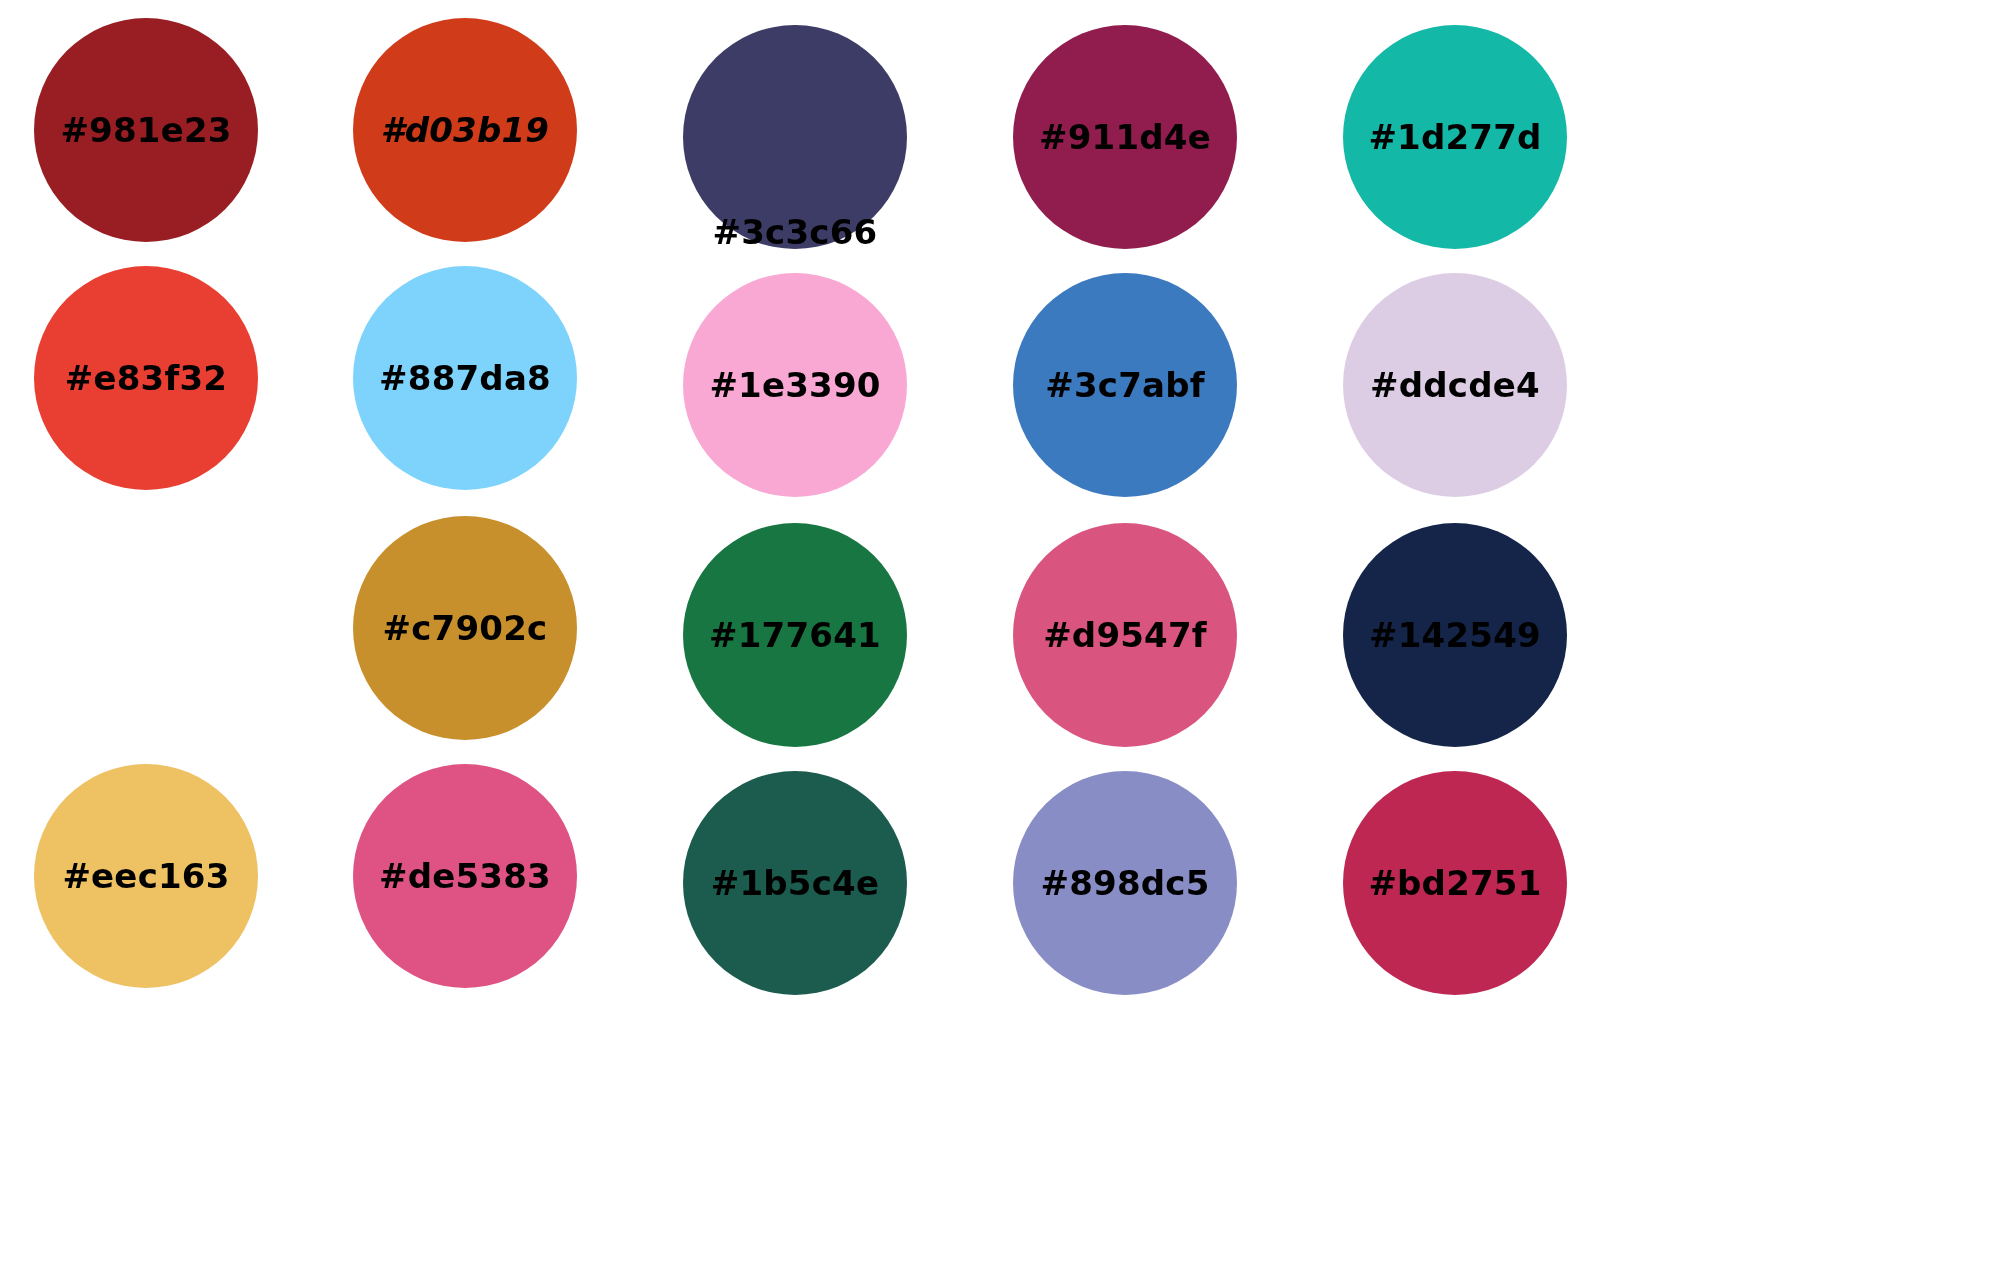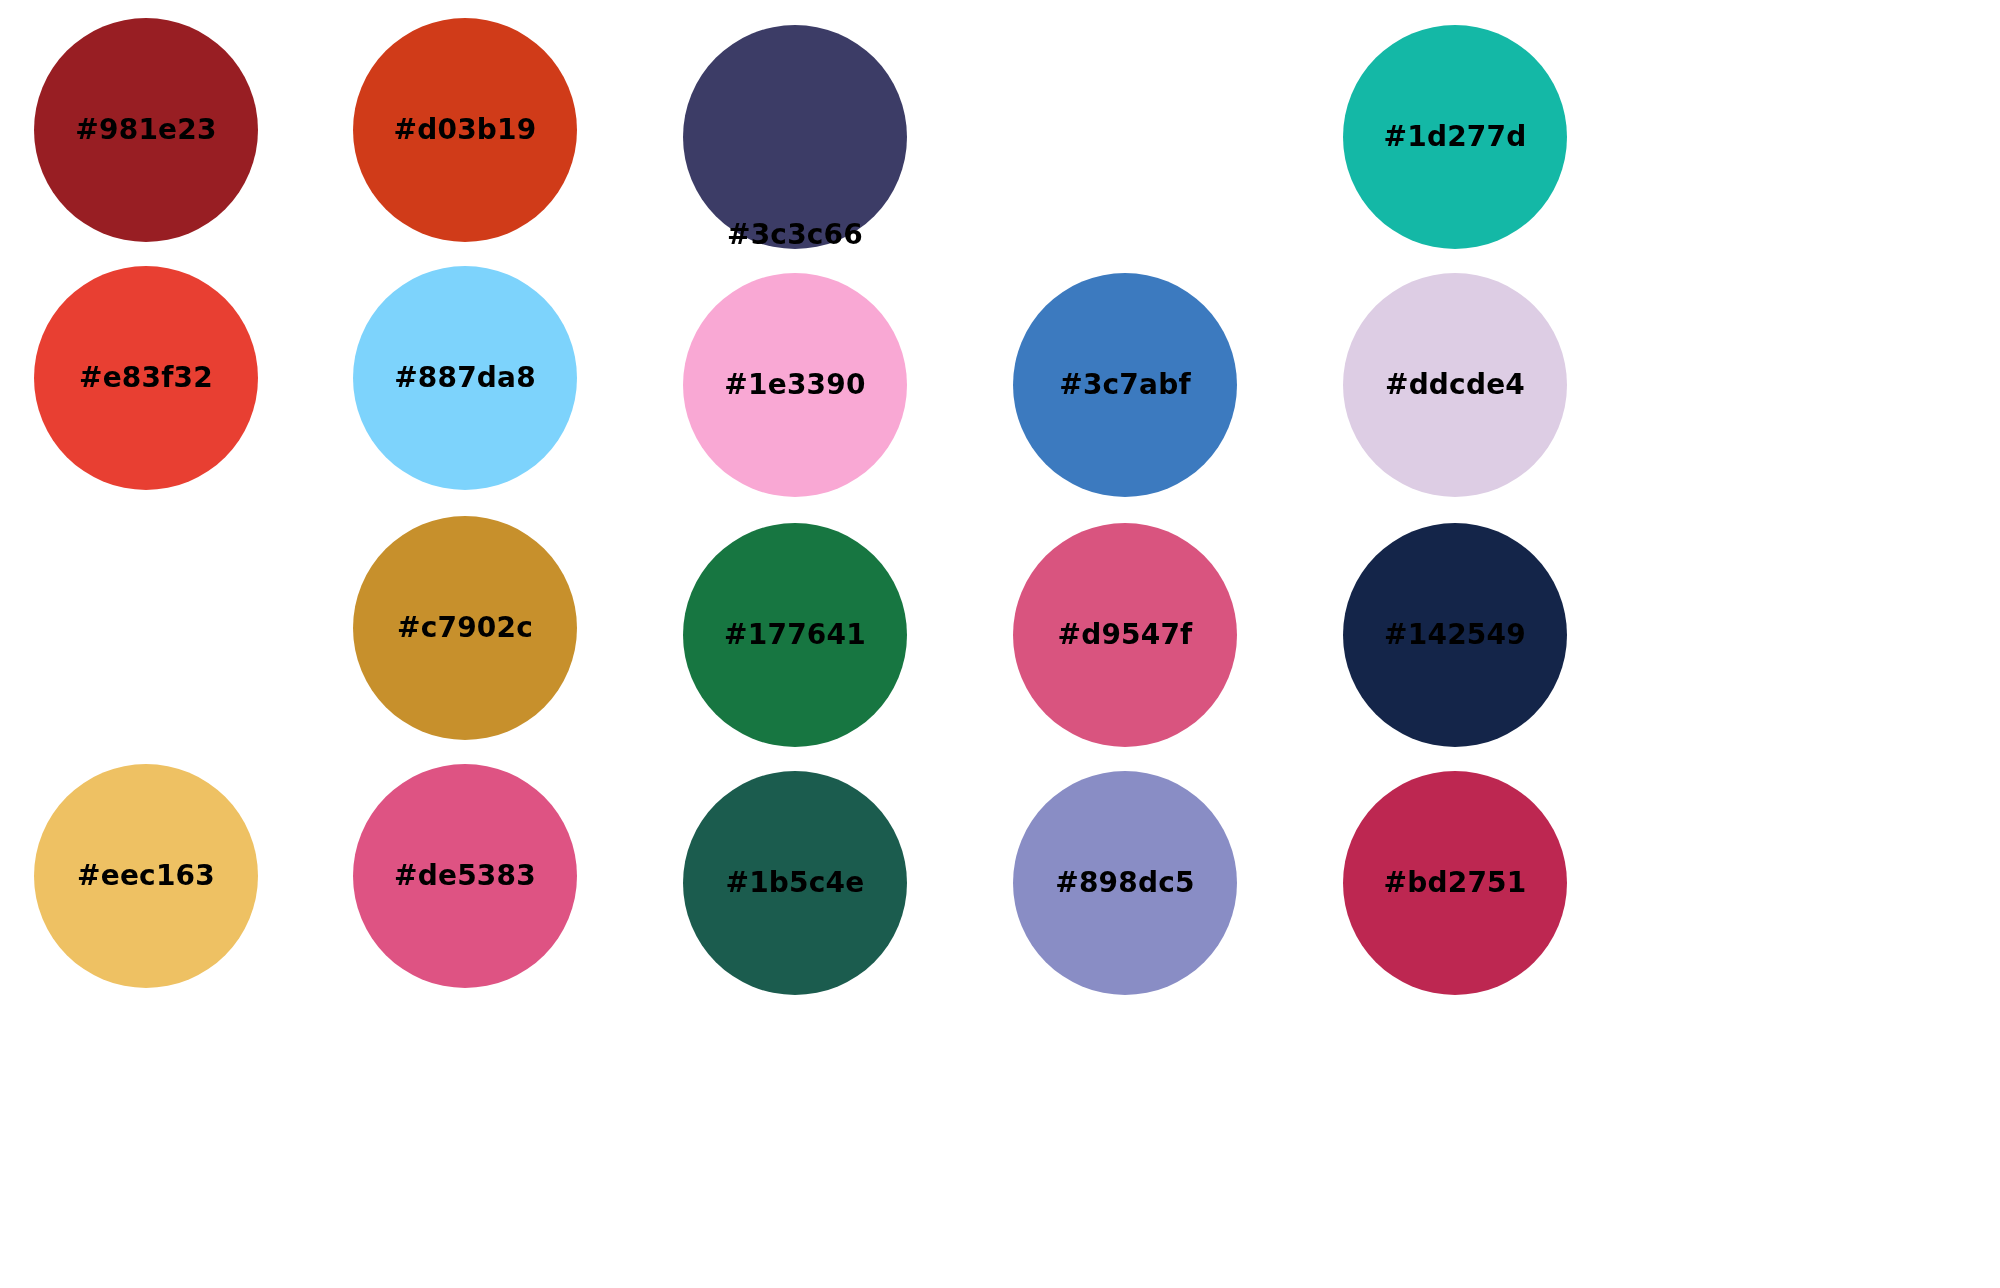--- a/index.html
+++ b/index.html
@@ -26,40 +26,43 @@
     height: 224px;
     border-radius: 50%;
     display: flex;
     align-items: center;
     justify-content: center;
     box-sizing: border-box;
   }
   .swatch-label {
     color: #000000;
     font-family: "DejaVu Sans", "Liberation Sans", sans-serif;
-    font-size: 28px;
+    font-size: 34px;
     font-weight: 700;
     letter-spacing: 0.2px;
     line-height: 1;
     white-space: nowrap;
     user-select: none;
   }
 </style>
 </head>
 <body>
 
 <div id="palette-grid" style="background: rgb(255, 255, 255); width: 2000px; height: 1288px;">
     <div class="swatch" style="left: 34px; top: 18px; width: 224px; height: 224px; background: rgb(152, 30, 35);">
       <span class="swatch-label" style="color: rgb(0, 0, 0);">#981e23</span>
     </div>
-    <div class="swatch" style="left: 353px; top: 18px; width: 224px; height: 224px; background: rgb(208, 59, 25);">
+    <div class="swatch" style="left: 353px; top: 18px; width: 224px; height: 224px; background: rgb(208, 59, 25); font-style: italic;">
       <span class="swatch-label" style="color: rgb(0, 0, 0);">#d03b19</span>
     </div>
     <div class="swatch" style="left: 683px; top: 25px; width: 224px; height: 224px; background: rgb(60, 60, 102); align-items: flex-end;">
       <span class="swatch-label" style="color: rgb(0, 0, 0);">#3c3c66</span>
+    </div>
+    <div class="swatch" style="left: 1013px; top: 25px; width: 224px; height: 224px; background: rgb(145, 29, 78);">
+      <span class="swatch-label" style="color: rgb(0, 0, 0);">#911d4e</span>
     </div>
     <div class="swatch" style="left: 1343px; top: 25px; width: 224px; height: 224px; background: #14b8a6;">
       <span class="swatch-label" style="color: rgb(0, 0, 0);">#1d277d</span>
     </div>
     <div class="swatch" style="left: 34px; top: 266px; width: 224px; height: 224px; background: rgb(232, 63, 50);">
       <span class="swatch-label" style="color: rgb(0, 0, 0);">#e83f32</span>
     </div>
     <div class="swatch" style="left: 353px; top: 266px; width: 224px; height: 224px; background: #7dd3fc;">
       <span class="swatch-label" style="color: rgb(0, 0, 0);">#887da8</span>
     </div>

